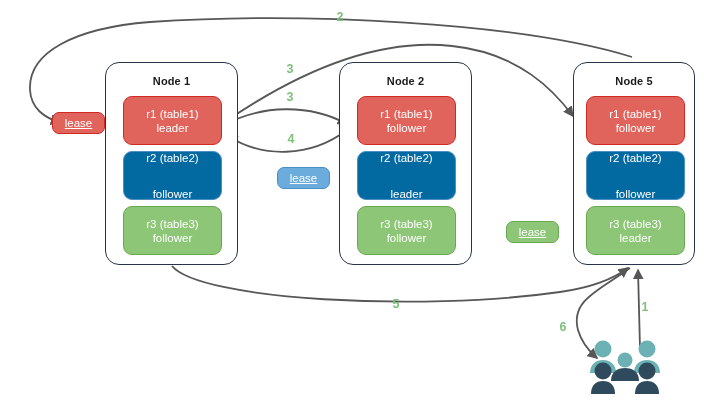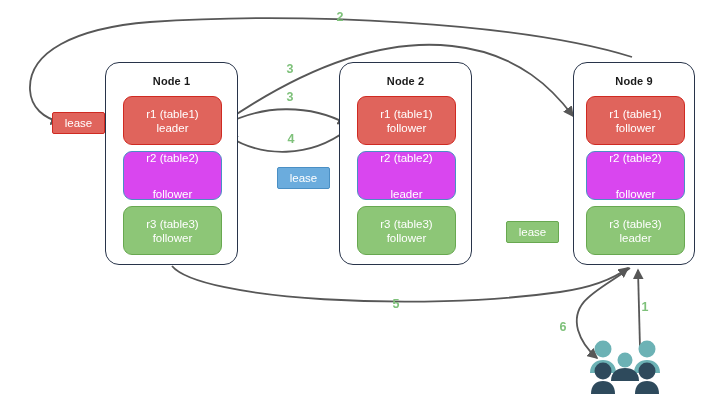--- a/index.html
+++ b/index.html
@@ -57,38 +57,39 @@
     font-size: 11.5px;
     line-height: 14px;
     text-align: center;
   }
   .replica span { display: block; }
   .rep-red {
     background: #e0645c;
     border: 1.7px solid #cf2a22;
   }
   .rep-blue {
-    background: #d946ef;
+    background: #0369a1;
     border: 1.7px solid #4a8fc4;
     gap: 22px;
   }
   .rep-green {
     background: #8dc677;
     border: 1.7px solid #68a850;
   }
   .lease {
     position: absolute;
     box-sizing: border-box;
-    border-radius: 2px;
+    border-radius: 7px;
     display: flex;
     align-items: center;
     justify-content: center;
     color: #ffffff;
     font-size: 11.5px;
     z-index: 3;
+    text-decoration: underline;
   }
   .lease-red {
     background: #e0645c;
     border: 1.6px solid #cf2a22;
   }
   .lease-blue {
     background: #6bacdd;
     border: 1.6px solid #4a8fc4;
   }
   .lease-green {
@@ -163,21 +164,21 @@
       <span>r2 (table2)</span>
       <span>leader</span>
     </div>
     <div class="replica rep-green" style="left:17px; top:143px; width:99px; height:49px;">
       <span>r3 (table3)</span>
       <span>follower</span>
     </div>
   </div>
 
   <div class="node-box" style="left:573px; top:62px; width:122px; height:203px;">
-    <div class="node-title">Node 9</div>
+    <div class="node-title">Node 5</div>
     <div class="replica rep-red" style="left:12px; top:33px; width:99px; height:49px;">
       <span>r1 (table1)</span>
       <span>follower</span>
     </div>
     <div class="replica rep-blue" style="left:12px; top:88px; width:99px; height:49px;">
       <span>r2 (table2)</span>
       <span>follower</span>
     </div>
     <div class="replica rep-green" style="left:12px; top:143px; width:99px; height:49px;">
       <span>r3 (table3)</span>

